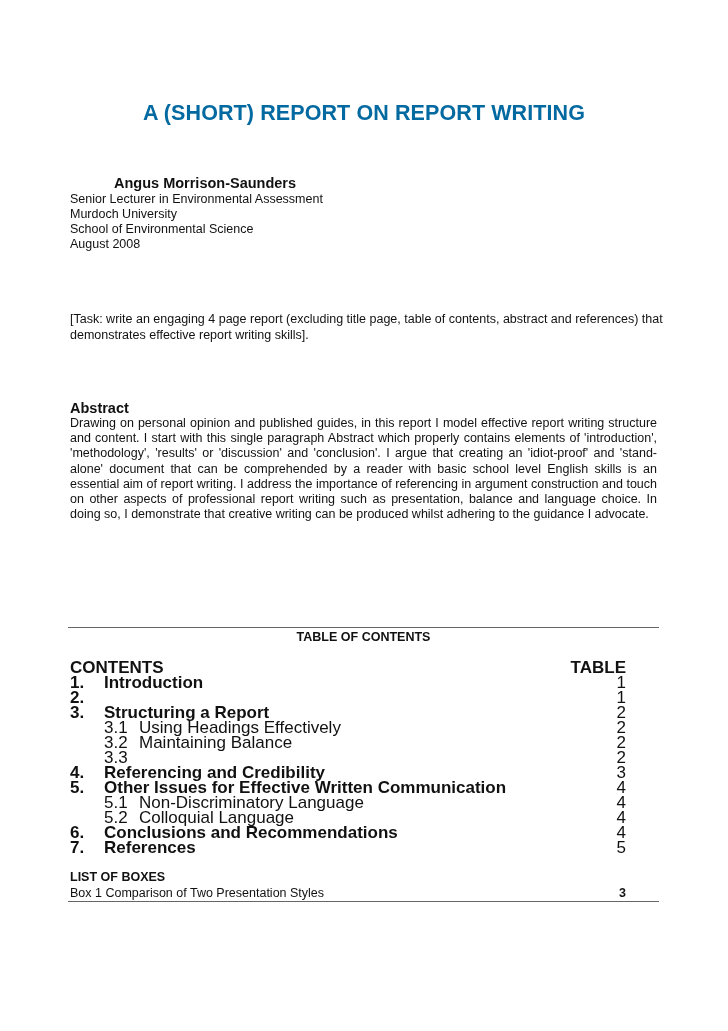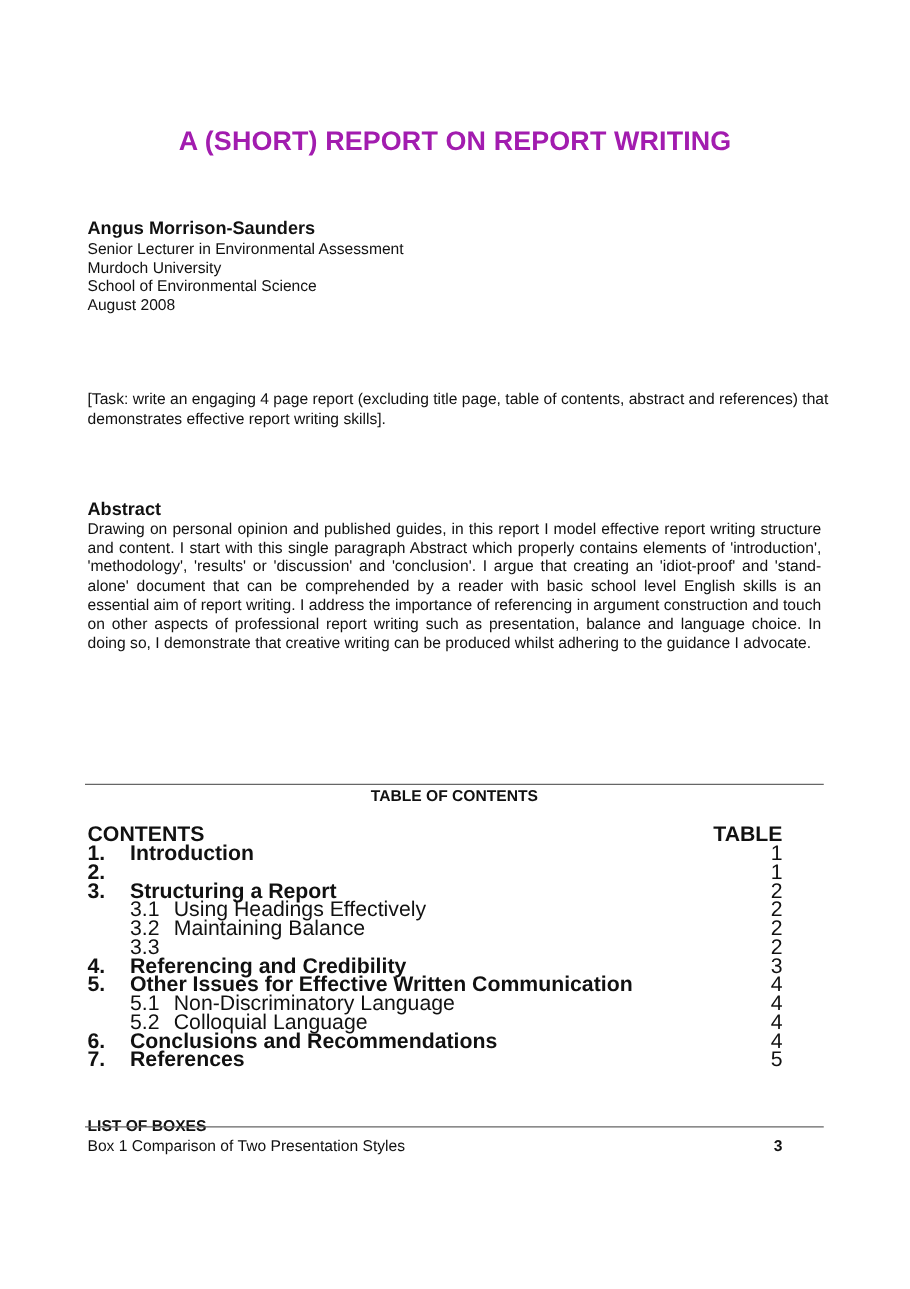--- a/index.html
+++ b/index.html
@@ -25,33 +25,34 @@
     }
     .title {
       position: absolute;
       left: 0;
       width: 728px;
       top: 101px;
       text-align: center;
       font-weight: bold;
       font-size: 21.5px;
       letter-spacing: 0.1px;
-      color: #a21caf;
+      color: #0369a1;
     }
     .author-block {
       position: absolute;
       left: 70px;
       top: 174px;
       font-size: 12.5px;
       line-height: 15px;
     }
     .author-name {
       font-weight: bold;
       font-size: 14.5px;
       line-height: 18px;
+      margin-left: 44px;
     }
     .task {
       position: absolute;
       left: 70px;
       top: 311px;
       width: 600px;
       font-size: 12.5px;
       line-height: 16px;
     }
     .abstract-heading {
@@ -133,21 +134,20 @@
       position: absolute;
       left: 70px;
       top: 870px;
       width: 556px;
       font-size: 12.5px;
     }
     .boxes-heading {
       font-weight: bold;
       height: 15px;
       line-height: 15px;
-      margin-top: 24px;
     }
     .box-row {
       position: relative;
       height: 16px;
       line-height: 16px;
     }
     .box-page {
       position: absolute;
       right: 0;
       top: 0;

